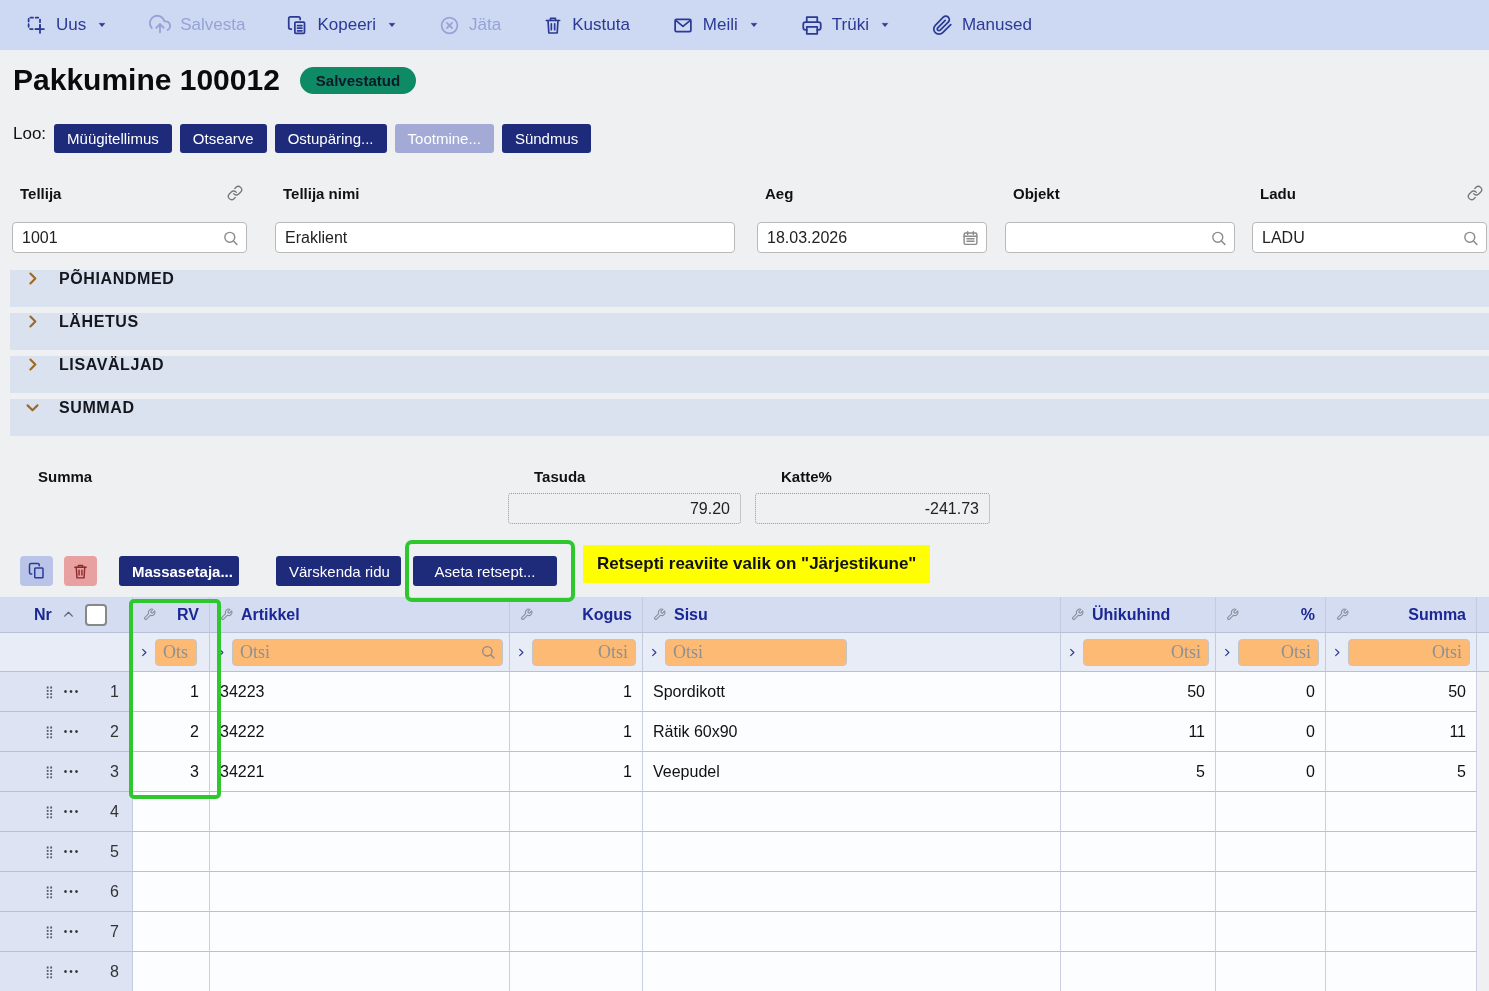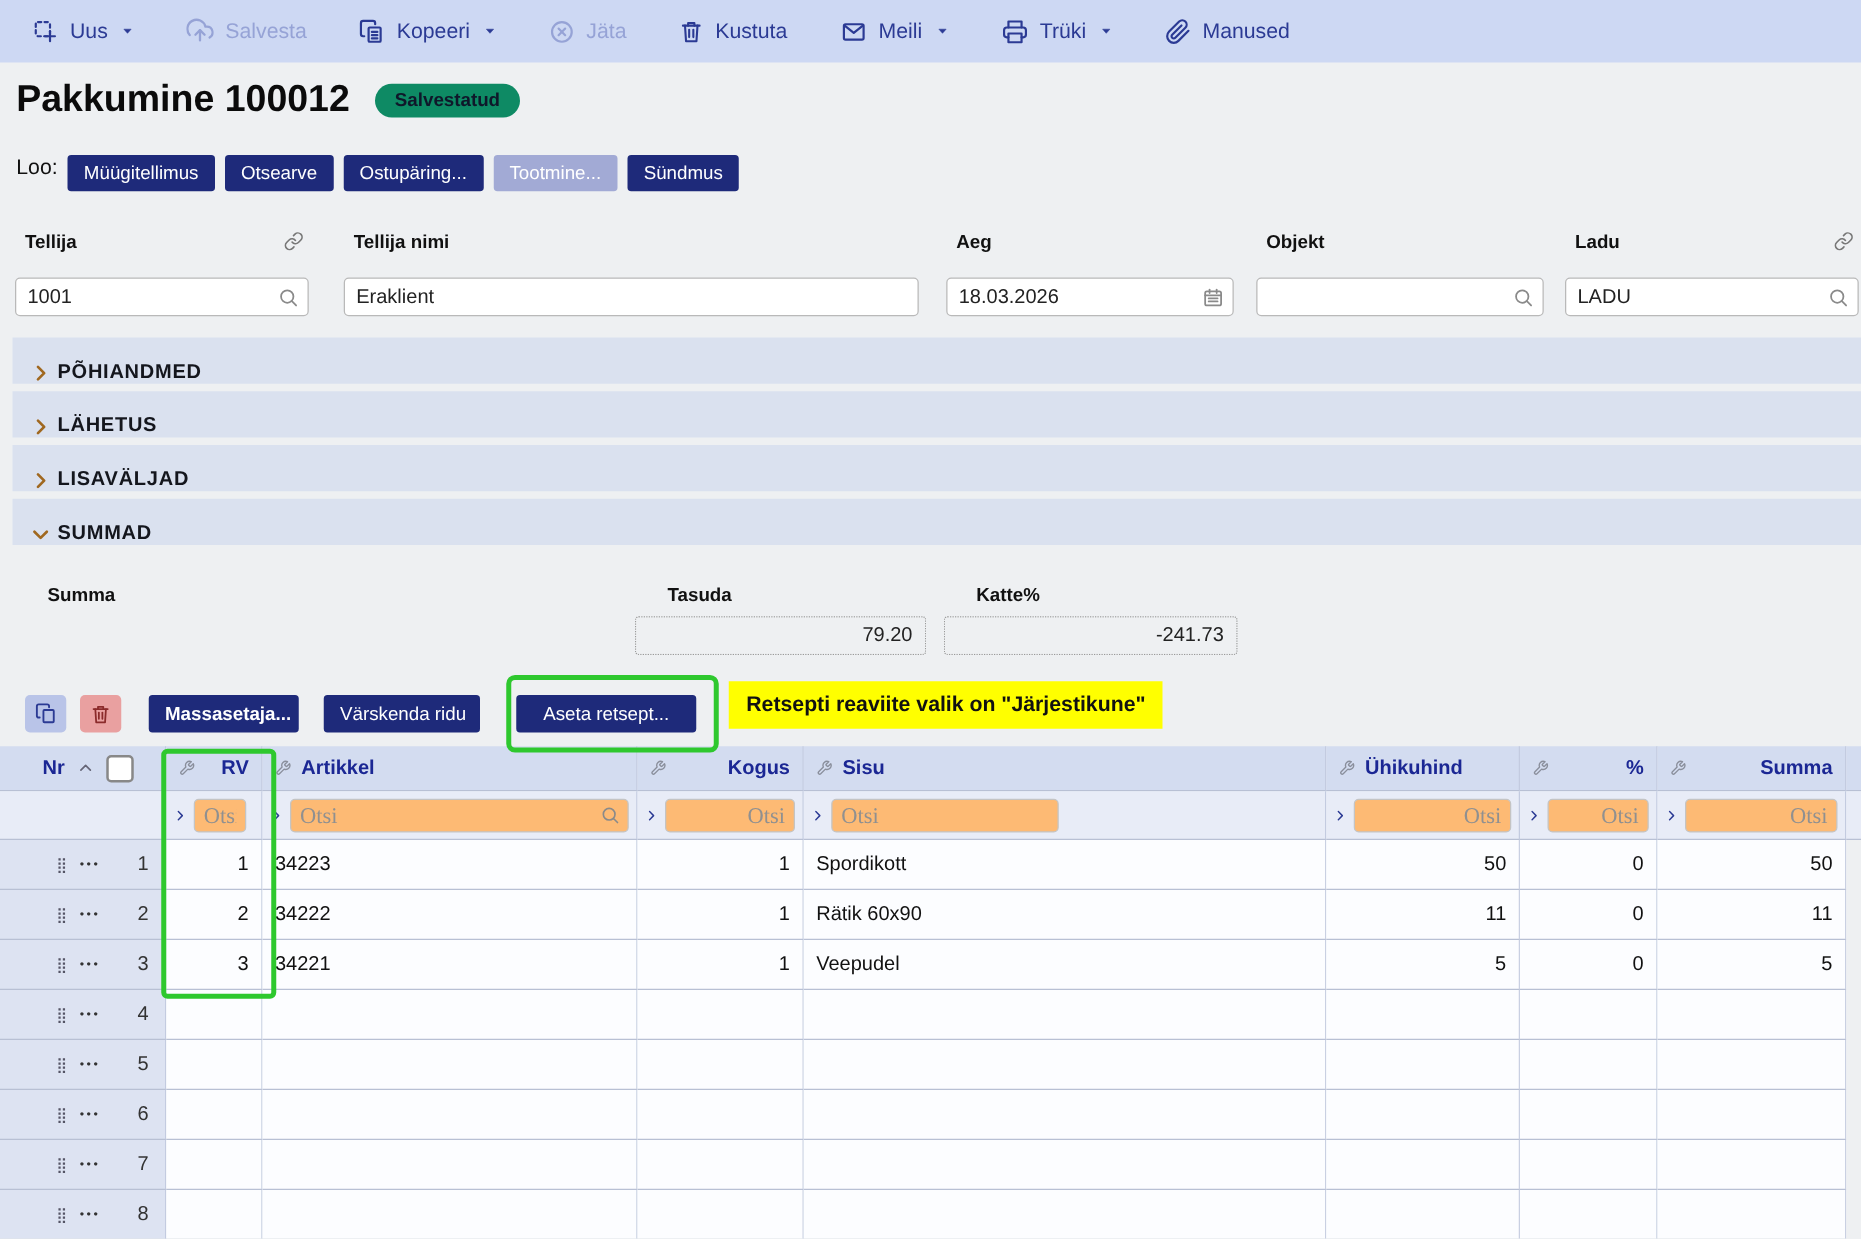--- a/index.html
+++ b/index.html
@@ -28,38 +28,38 @@
   .field{position:absolute;top:183px;}
   .f-label{display:flex;align-items:center;justify-content:space-between;font-size:15px;font-weight:bold;
            height:20px;padding:0 4px 0 8px;}
   .f-input{position:relative;margin-top:19px;}
   .f-input input{width:100%;height:31px;box-sizing:border-box;border:1px solid #b9b9b9;border-radius:4px;
                  padding:0 30px 0 9px;font-size:16px;color:#222;background:#fff;font-family:inherit;}
   .f-icon{position:absolute;right:8px;top:50%;transform:translateY(-50%);color:#8a8a8a;display:flex;}
   .link-ic{color:#777;display:flex;}
 
   
-  .section{position:absolute;left:10px;right:0;height:37px;background:#dae1ef;display:flex;align-items:flex-end;
-           gap:5px;padding-left:14px;font-size:16px;font-weight:bold;letter-spacing:.6px;color:#14161d;box-sizing:border-box;cursor:pointer;}
+  .section{position:absolute;left:10px;right:0;height:37px;background:#dae1ef;display:flex;align-items:flex-start;
+           gap:18px;padding-left:14px;font-size:16px;font-weight:bold;letter-spacing:.6px;color:#14161d;box-sizing:border-box;cursor:pointer;}
   .sec-chev{color:#a06820;display:flex;}
 
   
   .total{position:absolute;top:468px;}
   .t-label{font-size:15px;font-weight:bold;padding-left:26px;height:20px;}
   .t-value{margin-top:5px;height:31px;box-sizing:border-box;border:1px dotted #9a9a9a;border-radius:3px;
            display:flex;align-items:center;justify-content:flex-end;padding:0 10px;font-size:16px;color:#222;}
 
   
   .icon-btn{position:absolute;top:556px;width:33px;height:30px;border:none;border-radius:4px;
             display:flex;align-items:center;justify-content:center;cursor:pointer;}
   .icon-btn.copy{background:#b9c4e8;color:#2b3a94;left:20px;}
   .icon-btn.trash{background:#e9a0a0;color:#8b2b2b;left:64px;}
   .act-btn{position:absolute;top:556px;height:30px;}
   #btn-mass{left:119px;width:120px;font-weight:bold;}
-  #btn-varskenda{left:259px;width:125px;}
+  #btn-varskenda{left:276px;width:125px;}
   #btn-aseta{left:413px;width:144px;}
   .note{position:absolute;left:583px;top:545px;height:38px;background:#ffff00;display:flex;align-items:center;
         padding:0 14px;font-size:17px;font-weight:bold;color:#111;white-space:nowrap;}
 
   
   .grid{position:absolute;left:0;top:597px;width:1489px;display:grid;
         grid-template-columns:133px 77px 300px 133px 418px 155px 110px 151px 12px;}
   .th{height:36px;background:#d3dcf0;display:flex;align-items:center;gap:8px;padding:0 10px;
       border-right:1px solid #c3cbe0;border-bottom:1px solid #b8c0d4;font-weight:bold;color:#1b2794;
       font-size:16px;box-sizing:border-box;cursor:pointer;}

